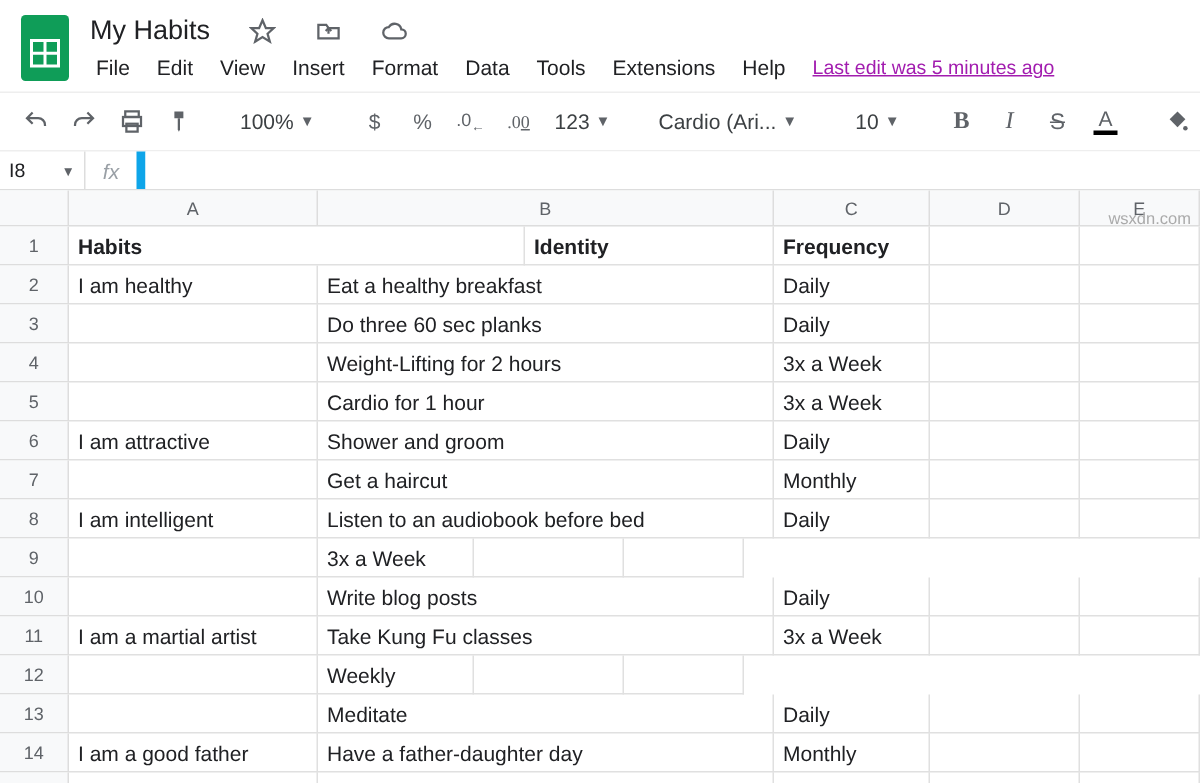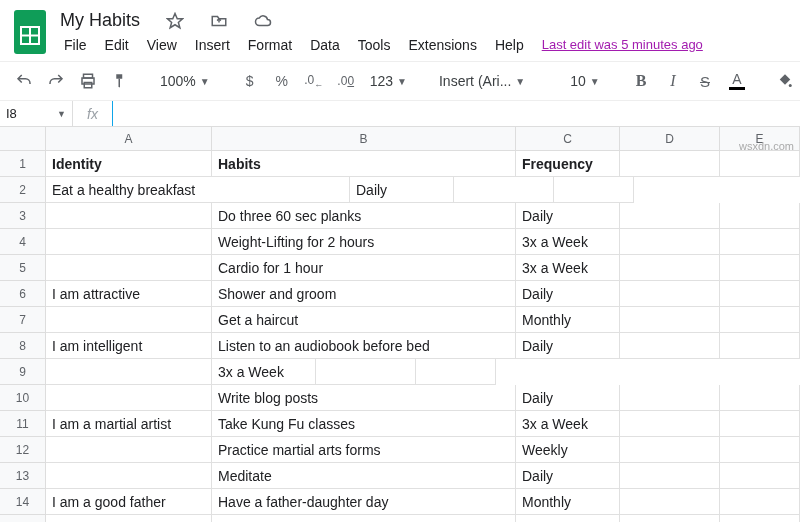--- a/index.html
+++ b/index.html
@@ -62,27 +62,27 @@
   .strike-s { text-decoration: line-through; font-family: Arial; font-size:15px;}
   .text-color { display:flex; flex-direction:column; align-items:center; line-height:1;}
   .text-color .underline-bar { width:16px; height:3px; background:#000; margin-top:1px;}
   .paint { position:relative; }
   .namebox-row {
     display:flex; align-items:center;
     border-bottom: 1px solid #ddd;
     height: 26px;
   }
   .namebox {
-    width: 73px; height:100%;
+    width: 57px; height:100%;
     display:flex; align-items:center; justify-content:space-between;
     padding: 0 6px; font-size:13px; color:#202124;
     border-right:1px solid #ddd;
   }
   .namebox .caret { font-size:9px; color:#5f6368;}
-  .fx-lbl { width:40px; text-align:center; color:#9aa0a6; font-style:italic; font-size:14px; border-right:1px solid #0ea5e9; height:100%; display:flex;align-items:center;justify-content:center;}
+  .fx-lbl { width:40px; text-align:center; color:#9aa0a6; font-style:italic; font-size:14px; border-right:6px solid #0ea5e9; height:100%; display:flex;align-items:center;justify-content:center;}
   .formula-input { flex:1; border:none; outline:none; font-size:13px; padding:0 8px; height:100%;}
   .grid { display:flex; flex-direction:column; }
   .col-headers {
     display:flex; height:24px; background:#f8f9fa; border-bottom:1px solid #ddd;
     font-size:12px; color:#5f6368;
   }
   .corner { width:46px; border-right:1px solid #ddd; background:#f8f9fa;}
   .col-h {
     border-right:1px solid #ddd;
     display:flex; align-items:center; justify-content:center;
@@ -187,29 +187,29 @@
       <span>100%</span>
       <span class="caret">▼</span>
     </div>
   <div class="tb-sep"></div>
   <div class="tb-btn">$</div>
   <div class="tb-btn">%</div>
   <div class="tb-btn">
       <span style="font-size:12px;">.0<span style="font-size:9px;vertical-align:sub;">←</span></span>
     </div>
   <div class="tb-btn">
-      <span style="font-size:12px;">.0<u>0</u></span>
+      <span style="font-size:12px;font-family:Liberation Serif, serif;">.0<u>0</u></span>
     </div>
   <div class="tb-dd">
       <span>123</span>
       <span class="caret">▼</span>
     </div>
   <div class="tb-sep"></div>
   <div class="tb-dd" style="min-width:110px;">
-      <span>Insert (Ari...</span>
+      <span>Cardio (Ari...</span>
       <span class="caret">▼</span>
     </div>
   <div class="tb-sep"></div>
   <div class="tb-dd" style="min-width:44px; justify-content:center;">
       <span>10</span>
       <span class="caret">▼</span>
     </div>
   <div class="tb-sep"></div>
   <div class="tb-btn bold-b">B</div>
   <div class="tb-btn italic-i">I</div>
@@ -241,28 +241,29 @@
     <div class="corner"></div>
     <div class="col-h col-A">A</div>
     <div class="col-h col-B">B</div>
     <div class="col-h col-C">C</div>
     <div class="col-h col-D">D</div>
     <div class="col-h col-E">E</div>
   </div>
   <div class="rows" id="rows">
       <div class="row">
         <div class="row-h">1</div>
+        <div class="cell col-B bold">Habits</div>
         <div class="cell col-A bold">Identity</div>
-        <div class="cell col-B bold">Habits</div>
         <div class="cell col-C bold">Frequency</div>
         <div class="cell col-D"></div>
         <div class="cell col-E"></div>
       </div>
       <div class="row">
         <div class="row-h">2</div>
+        <div class="cell col-A">I am healthy</div>
         <div class="cell col-B">Eat a healthy breakfast</div>
         <div class="cell col-C">Daily</div>
         <div class="cell col-D"></div>
         <div class="cell col-E"></div>
       </div>
       <div class="row">
         <div class="row-h">3</div>
         <div class="cell col-A"></div>
         <div class="cell col-B">Do three 60 sec planks</div>
         <div class="cell col-C">Daily</div>
@@ -328,21 +329,20 @@
         <div class="row-h">11</div>
         <div class="cell col-A">I am a martial artist</div>
         <div class="cell col-B">Take Kung Fu classes</div>
         <div class="cell col-C">3x a Week</div>
         <div class="cell col-D"></div>
         <div class="cell col-E"></div>
       </div>
       <div class="row">
         <div class="row-h">12</div>
         <div class="cell col-A"></div>
-        <div class="cell col-B">Practice martial arts forms</div>
         <div class="cell col-C">Weekly</div>
         <div class="cell col-D"></div>
         <div class="cell col-E"></div>
       </div>
       <div class="row">
         <div class="row-h">13</div>
         <div class="cell col-A"></div>
         <div class="cell col-B">Meditate</div>
         <div class="cell col-C">Daily</div>
         <div class="cell col-D"></div>

